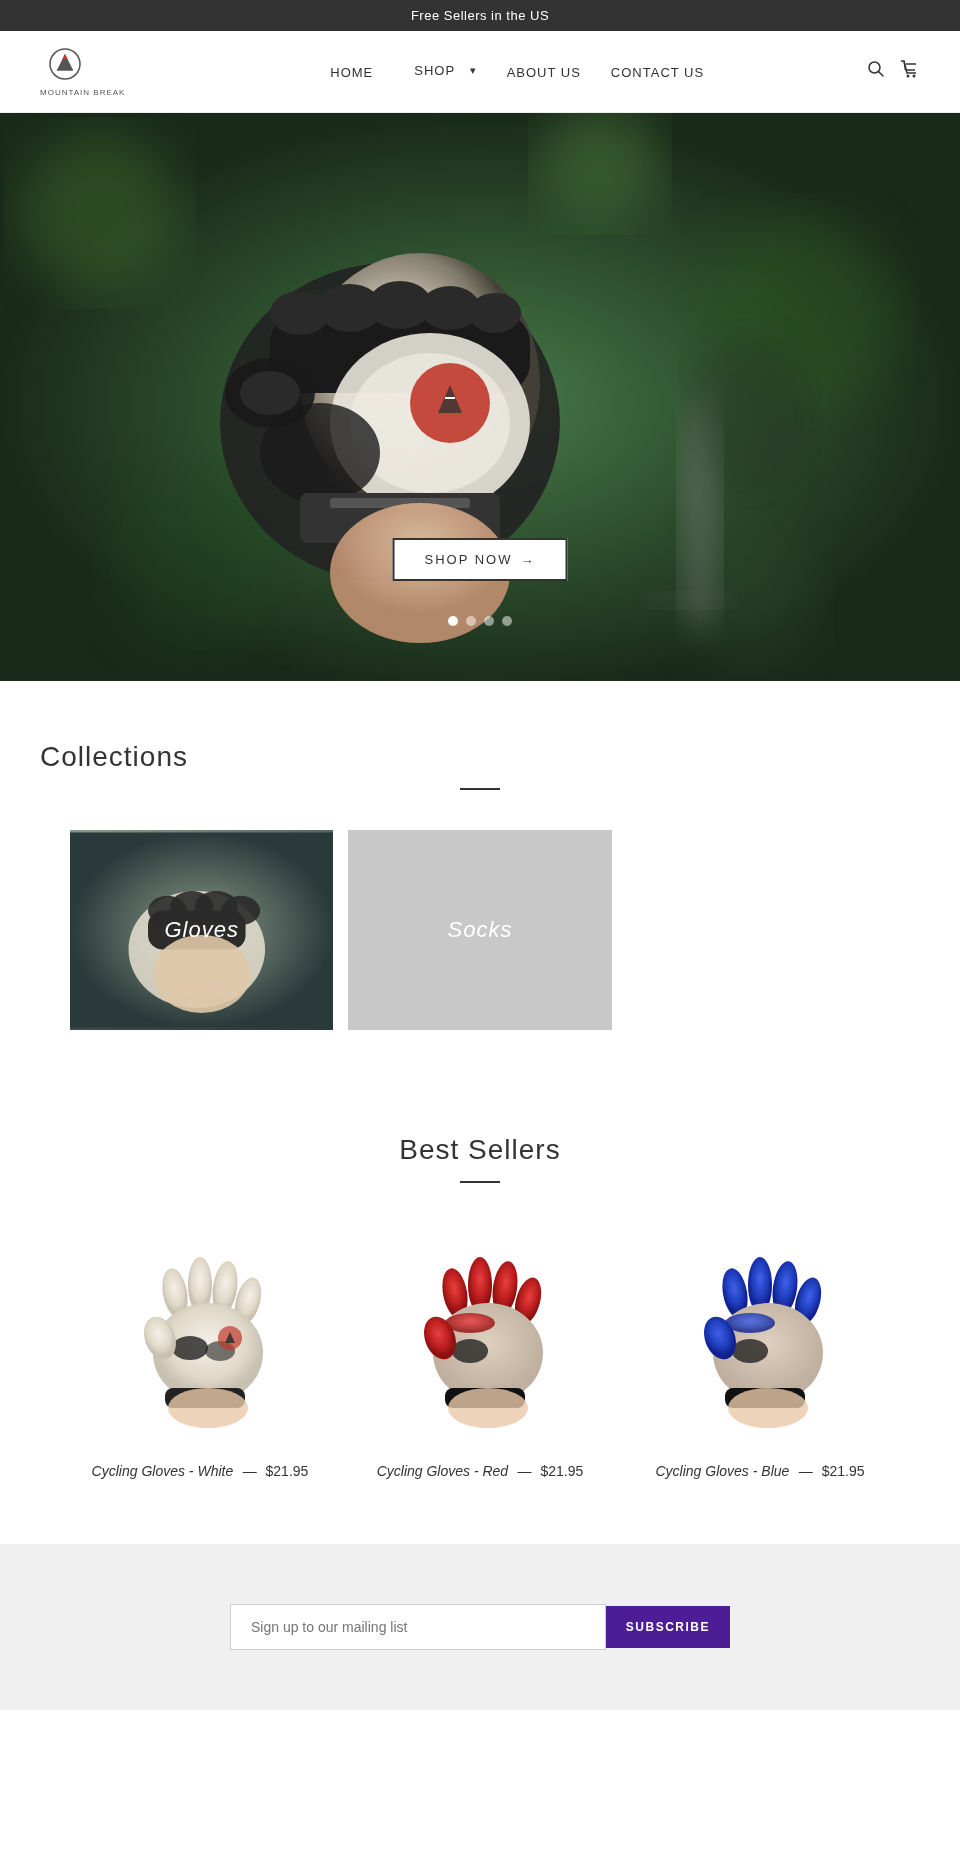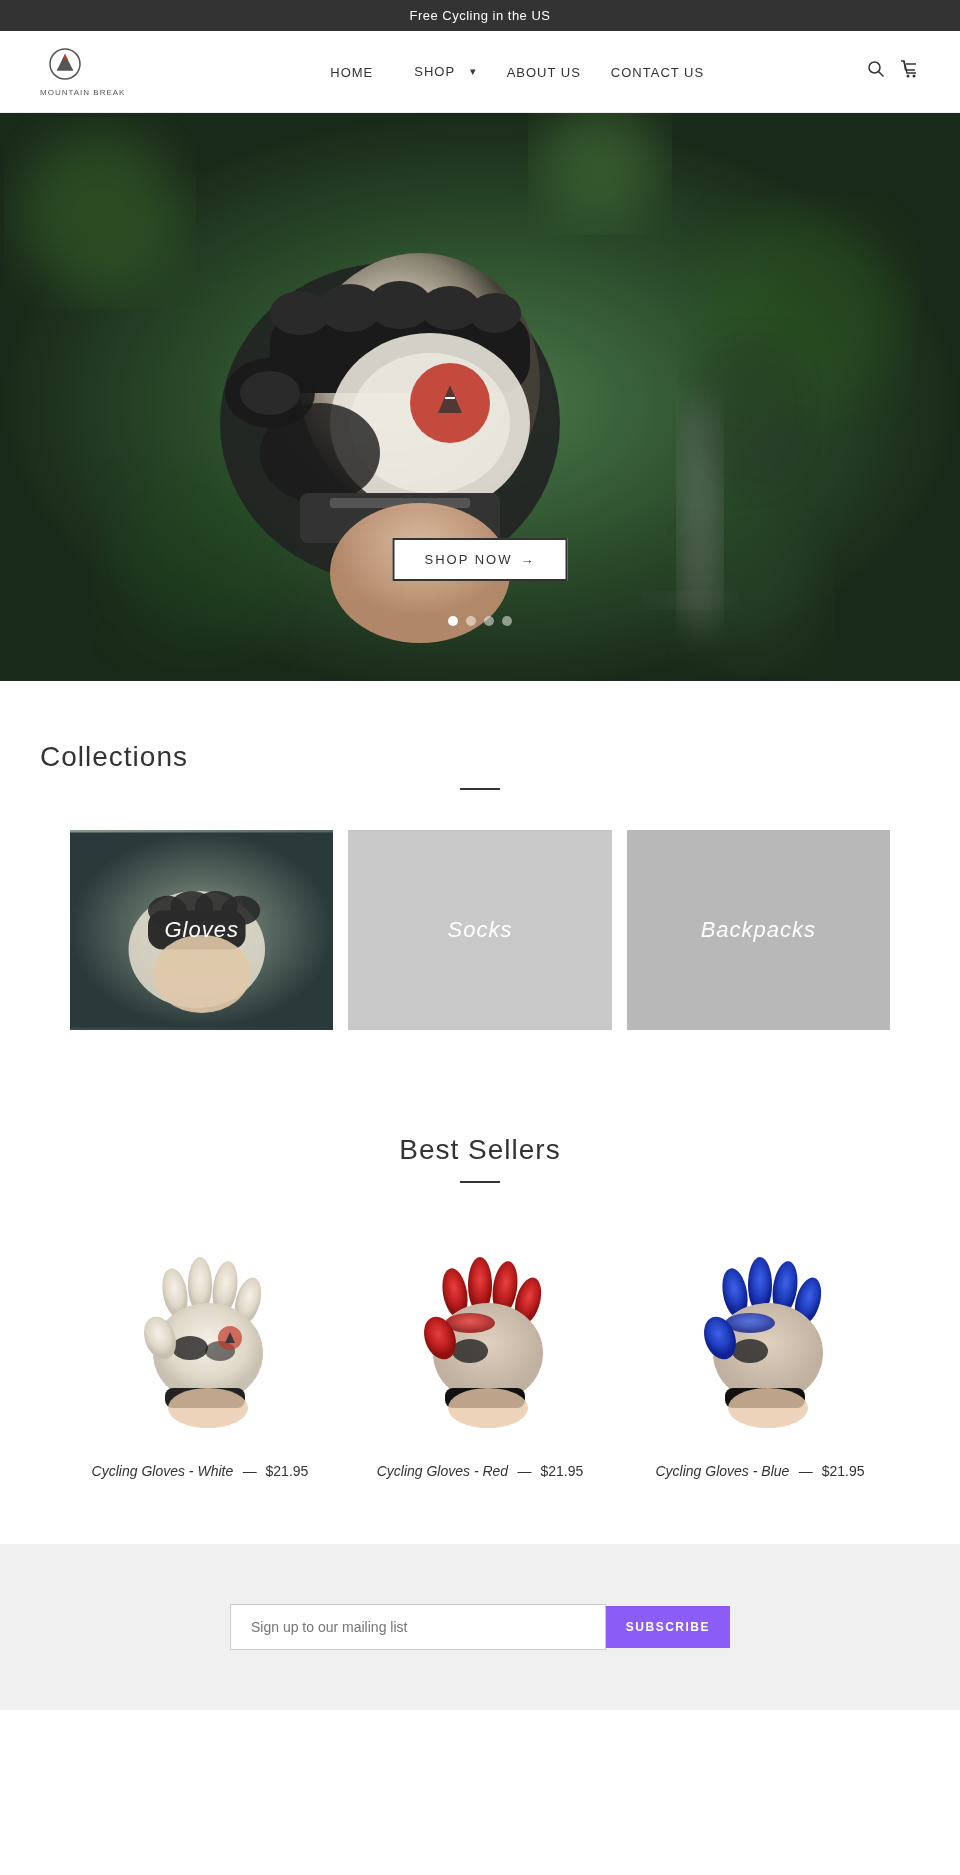--- a/index.html
+++ b/index.html
@@ -35,21 +35,20 @@
     }
     .logo-text {
       font-size: 8px;
       color: #555;
       letter-spacing: 1px;
       text-transform: uppercase;
       margin-top: 2px;
     }
     .nav-links {
       display: flex;
-      align-items: center;
       gap: 30px;
       list-style: none;
       padding-left: 42px;
     }
     .nav-links li a {
       text-decoration: none;
       color: #333;
       font-size: 13px;
       letter-spacing: 1px;
       font-weight: 500;
@@ -248,36 +247,36 @@
     .mailing-input {
       flex: 1;
       padding: 14px 20px;
       border: 1px solid #ccc;
       font-size: 14px;
       color: #0f172a;
       outline: none;
       background: #fff;
     }
     .subscribe-btn {
-      background: #8b5cf6;
+      background: #4c1d95;
       color: #fff;
       border: none;
       padding: 14px 20px;
       font-size: 12px;
       letter-spacing: 1.5px;
       cursor: pointer;
       text-transform: uppercase;
       font-weight: 600;
     }
   </style>
 </head>
 <body>
 
 <div class="top-banner">
-  <span>Free Cycling in the US</span>
+  <span>Free Sellers in the US</span>
 </div>
 
 <header class="header">
   <div class="logo-area">
 
     <svg class="logo-icon" viewBox="0 0 50 40">
       <circle cx="25" cy="18" r="15" fill="none" stroke="#555" stroke-width="1.5"></circle>
       <polygon points="25,8 17,24 33,24" fill="#555"></polygon>
       <polygon points="25,8 22,14 28,14" fill="#c0392b"></polygon>
       <line x1="17" y1="24" x2="33" y2="24" stroke="#555" stroke-width="1.5"></line>
@@ -449,25 +448,20 @@
         <span>Gloves</span>
       </div>
     </div>
 
     <div class="collection-item collection-socks">
       <div class="collection-label">
         <span>Socks</span>
       </div>
     </div>
 
-    <div class="collection-item collection-backpacks">
-      <div class="collection-label">
-        <span>Backpacks</span>
-      </div>
-    </div>
 
   </div>
 </section>
 
 <section class="bestsellers-section">
   <h2 class="section-title">Best Sellers</h2>
   <div class="section-divider"></div>
 
   <div class="products-grid">
 

